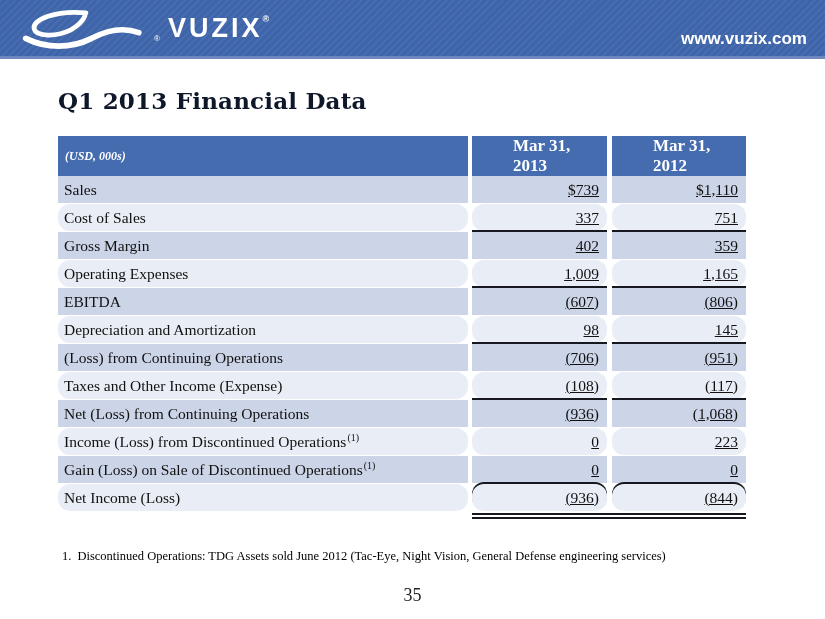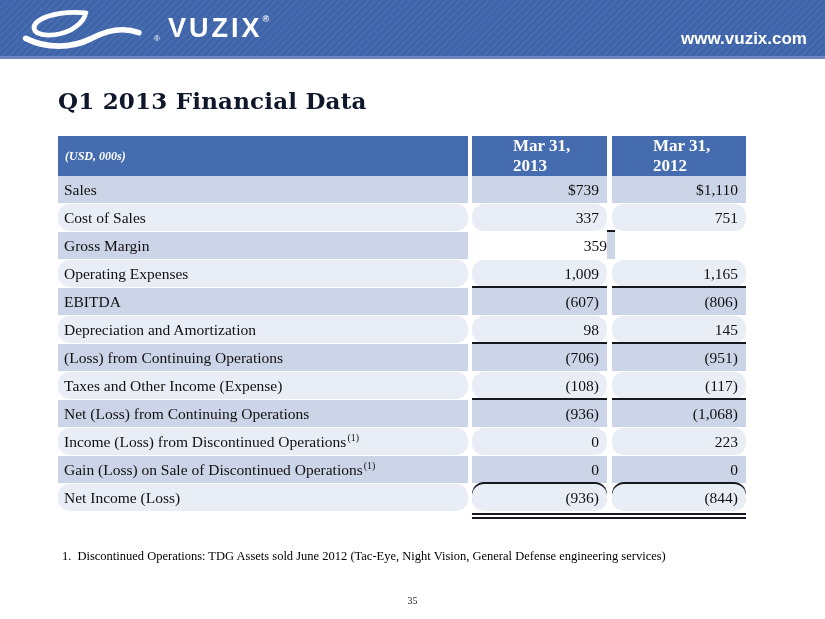--- a/index.html
+++ b/index.html
@@ -42,39 +42,39 @@
   .th{
     background:var(--header,#456cae);color:#fff;display:flex;align-items:center;
     box-sizing:border-box;
   }
   .th.unit{font-size:12px;font-style:italic;font-weight:bold;padding-left:7px;}
   .th.num{justify-content:center;font-weight:bold;font-size:17px;padding-left:41px;}
   .tbody{display:flex;flex-direction:column;gap:1px;justify-content:center;}
   .tr{height:27px;}
   .td{display:flex;align-items:center;box-sizing:border-box;font-size:15.5px;}
   .td.label{padding-left:6px;}
-  .td.num{justify-content:flex-end;padding-right:8px;}
+  .td.num{justify-content:flex-end;padding-right:8px;text-decoration:underline;}
   .tr.dark .td{background:var(--row_dark,#ccd4e7);}
   .tr.light .td{background:var(--row_light,#e9edf5);border-radius:12px;}
   .gapcol{background:transparent;}
   .tr.topline .td.num{box-shadow:0 -2px 0 0 var(--rule,#17171f);}
   .sup{font-size:10px;line-height:1;margin:-8px 0 0 1px;}
   .double-rule{
     width:274px;margin-left:414px;margin-top:2px;height:2px;
     border-top:2px solid var(--rule,#17171f);border-bottom:2px solid var(--rule,#17171f);
     box-sizing:content-box;
   }
   
   .footnote{
     margin:30px 0 0 62px;font-size:12.5px;color:#000;
   }
   .footnote .fn-num{margin-right:6px;}
   .pagenum{
     position:absolute;bottom:13px;left:0;right:0;text-align:center;
-    font-size:10px;color:#222;
+    font-size:18px;color:#222;
   }
 </style>
 </head>
 <body>
 
 <header class="banner">
   <div class="logo">
     <svg width="132" height="46" viewBox="0 0 140 48" aria-hidden="true">
       <path d="M70 8 C38 5 13 15 15 25 C17 33 38 34 54 26 C61 22 67 16 69 11" fill="none" stroke="#ffffff" stroke-width="5" stroke-linecap="round"></path>
       <path d="M6 35 C28 46 54 46 76 35 C93 26 110 23 126 29" fill="none" stroke="#ffffff" stroke-width="6" stroke-linecap="round"></path>
@@ -116,20 +116,21 @@
     <div class="td num n13">337</div>
     <div class="gapcol"></div>
     <div class="td num n12">751</div>
   </div>
 
   <div class="tr dark topline">
     <div class="td label">
             <span class="lbl">Gross Margin</span>
           </div>
     <div class="gapcol"></div>
+    <div class="td num n13">402</div>
     <div class="gapcol"></div>
     <div class="td num n12">359</div>
   </div>
 
   <div class="tr light">
     <div class="td label">
             <span class="lbl">Operating Expenses</span>
           </div>
     <div class="gapcol"></div>
     <div class="td num n13">1,009</div>

